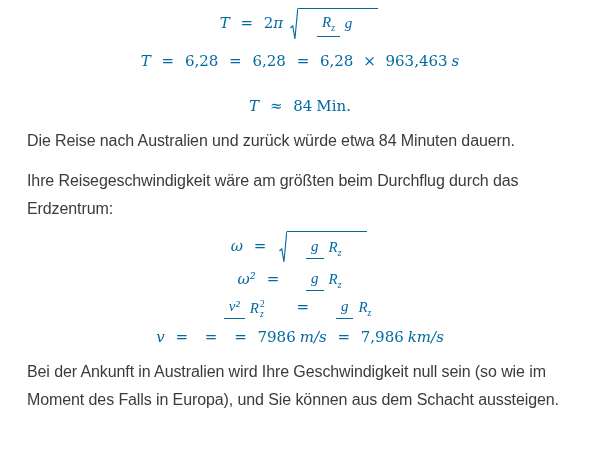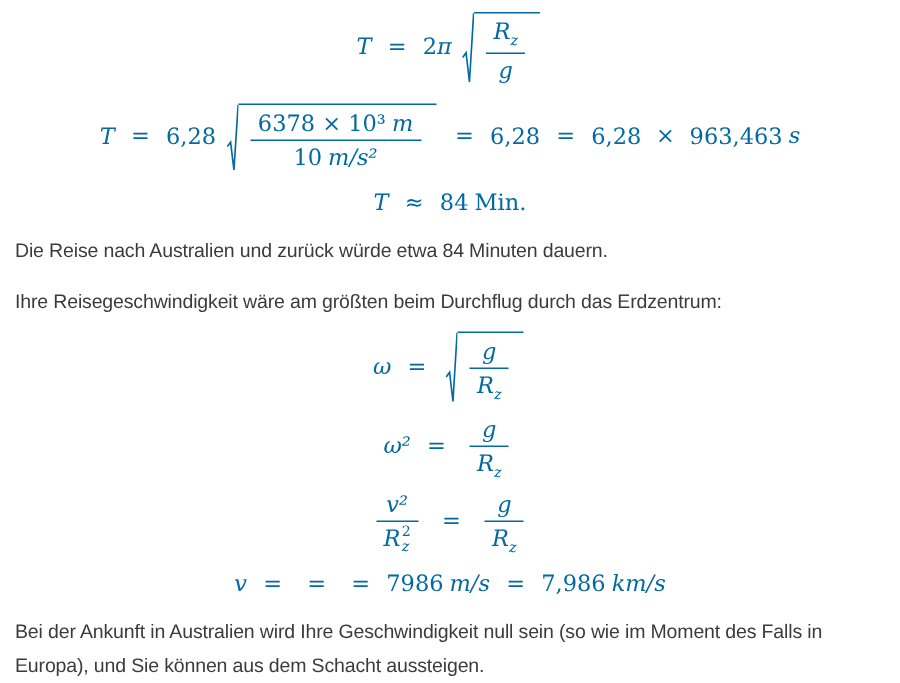--- a/index.html
+++ b/index.html
@@ -21,52 +21,52 @@
     font-size: 15px;
     white-space: nowrap;
   }
   .eq .mi { font-style: italic; }
   .eq .mn, .eq .mtext { font-style: normal; }
   .eq .mo { margin: 0 6px; font-style: normal; }
   .eq .mo.x { margin: 0 5px; }
   .eq .unit { margin-left: 4px; }
   .eq sub { font-size: 9.5px; font-style: italic; line-height: 1; }
 
-  .frac { display: inline-flex; flex-direction: column; vertical-align: middle; margin: 0 5px; }
+  .frac { display: inline-flex; flex-direction: row; vertical-align: middle; margin: 0 16px; font-family: Liberation Serif, serif; }
   .frac .num { display: block; border-bottom: 1px solid currentColor; padding: 1px 5px 2px; }
   .frac .den { display: block; padding: 2px 5px 0; }
 
   .sqrt { display: inline-flex; align-items: stretch; vertical-align: middle; margin: 0 2px; }
   .rad { width: 8px; flex: 0 0 8px; }
   .rad path { fill: none; stroke: currentColor; stroke-width: 1.1; vector-effect: non-scaling-stroke; }
   .sqrt .body {
     border-top: 1px solid currentColor;
     padding: 2px 5px 1px 3px;
     display: flex; align-items: center; justify-content: center;
   }
   .bw { white-space: nowrap; }
 
   .supsub { display: inline-flex; flex-direction: column; align-items: flex-start;
             vertical-align: middle; line-height: 1.1; font-size: 9.5px; margin-left: 1px; }
   .supsub .s-sup { font-style: normal; }
   .supsub .s-sub { font-style: italic; }
 
   
   p.prose {
-    font-size: 13px;
+    font-size: 16px;
     line-height: 1.75;
     letter-spacing: -0.1px;
-    margin: 12px 0 0;
+    margin: 12px 17px 0;
     text-align: left;
   }
 
   
   .eq1 { margin: 4px 0 0; }
   .eq2 { margin: 12px 0 0; }
-  .eq3 { margin: 11px 0 0; }
+  .eq3 { margin: 27px 0 0; }
   .eq4 { margin: 8px 0 0; }
   .eq5 { margin: 6px 0 0; }
   .eq6 { margin: 6px 0 0; }
   .eq7 { margin: 9px 0 0; }
   .eq8 { margin: 8px 0 0; }
   .p3  { margin-top: 15px; }
 </style>
 </head>
 <body>
 
@@ -86,31 +86,20 @@
         <span class="den"><span class="mi">g</span></span>
       </span>
         </span>
     </span>
   </div>
 
   <div class="eq eq2">
     <span class="mi">T</span>
     <span class="mo">=</span>
     <span class="mn">6,28</span>
-    <span class="sqrt">
-      <svg class="rad" viewBox="0 0 10 40" preserveAspectRatio="none" aria-hidden="true">
-          <path d="M0.6 25 L3.4 22.4 L6.2 38.5 L9.7 0.7"></path>
-        </svg>
-      <span class="body">
-          <span class="frac">
-        <span class="num"><span class="mn">6378 × 10³</span><span class="mi unit">m</span></span>
-        <span class="den"><span class="mn">10</span><span class="mi unit">m/s²</span></span>
-      </span>
-        </span>
-    </span>
     <span class="mo">=</span>
     <span class="mn">6,28</span>
     <span class="mo">=</span>
     <span class="mn">6,28</span>
     <span class="mo x">×</span>
     <span class="mn">963,463</span><span class="mi unit">s</span>
     
     
     
     

